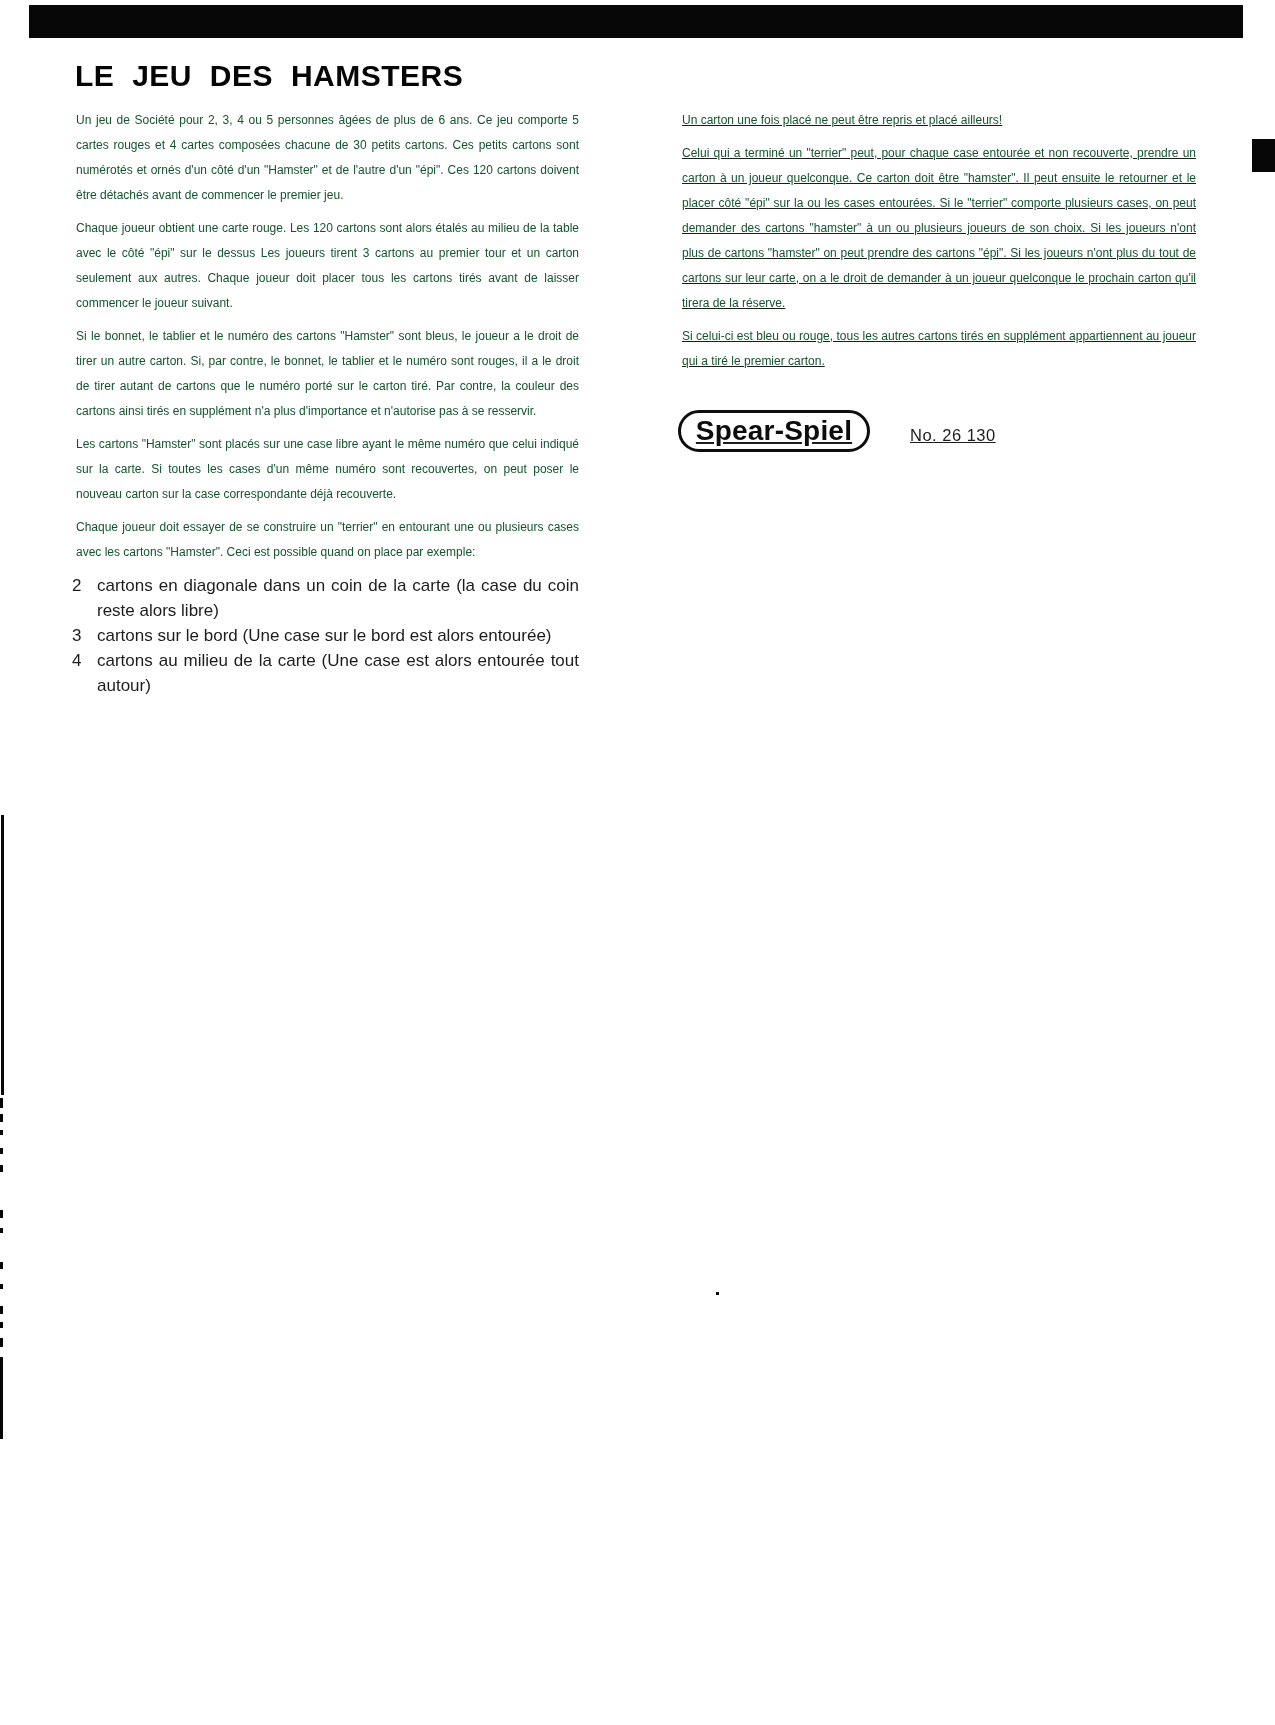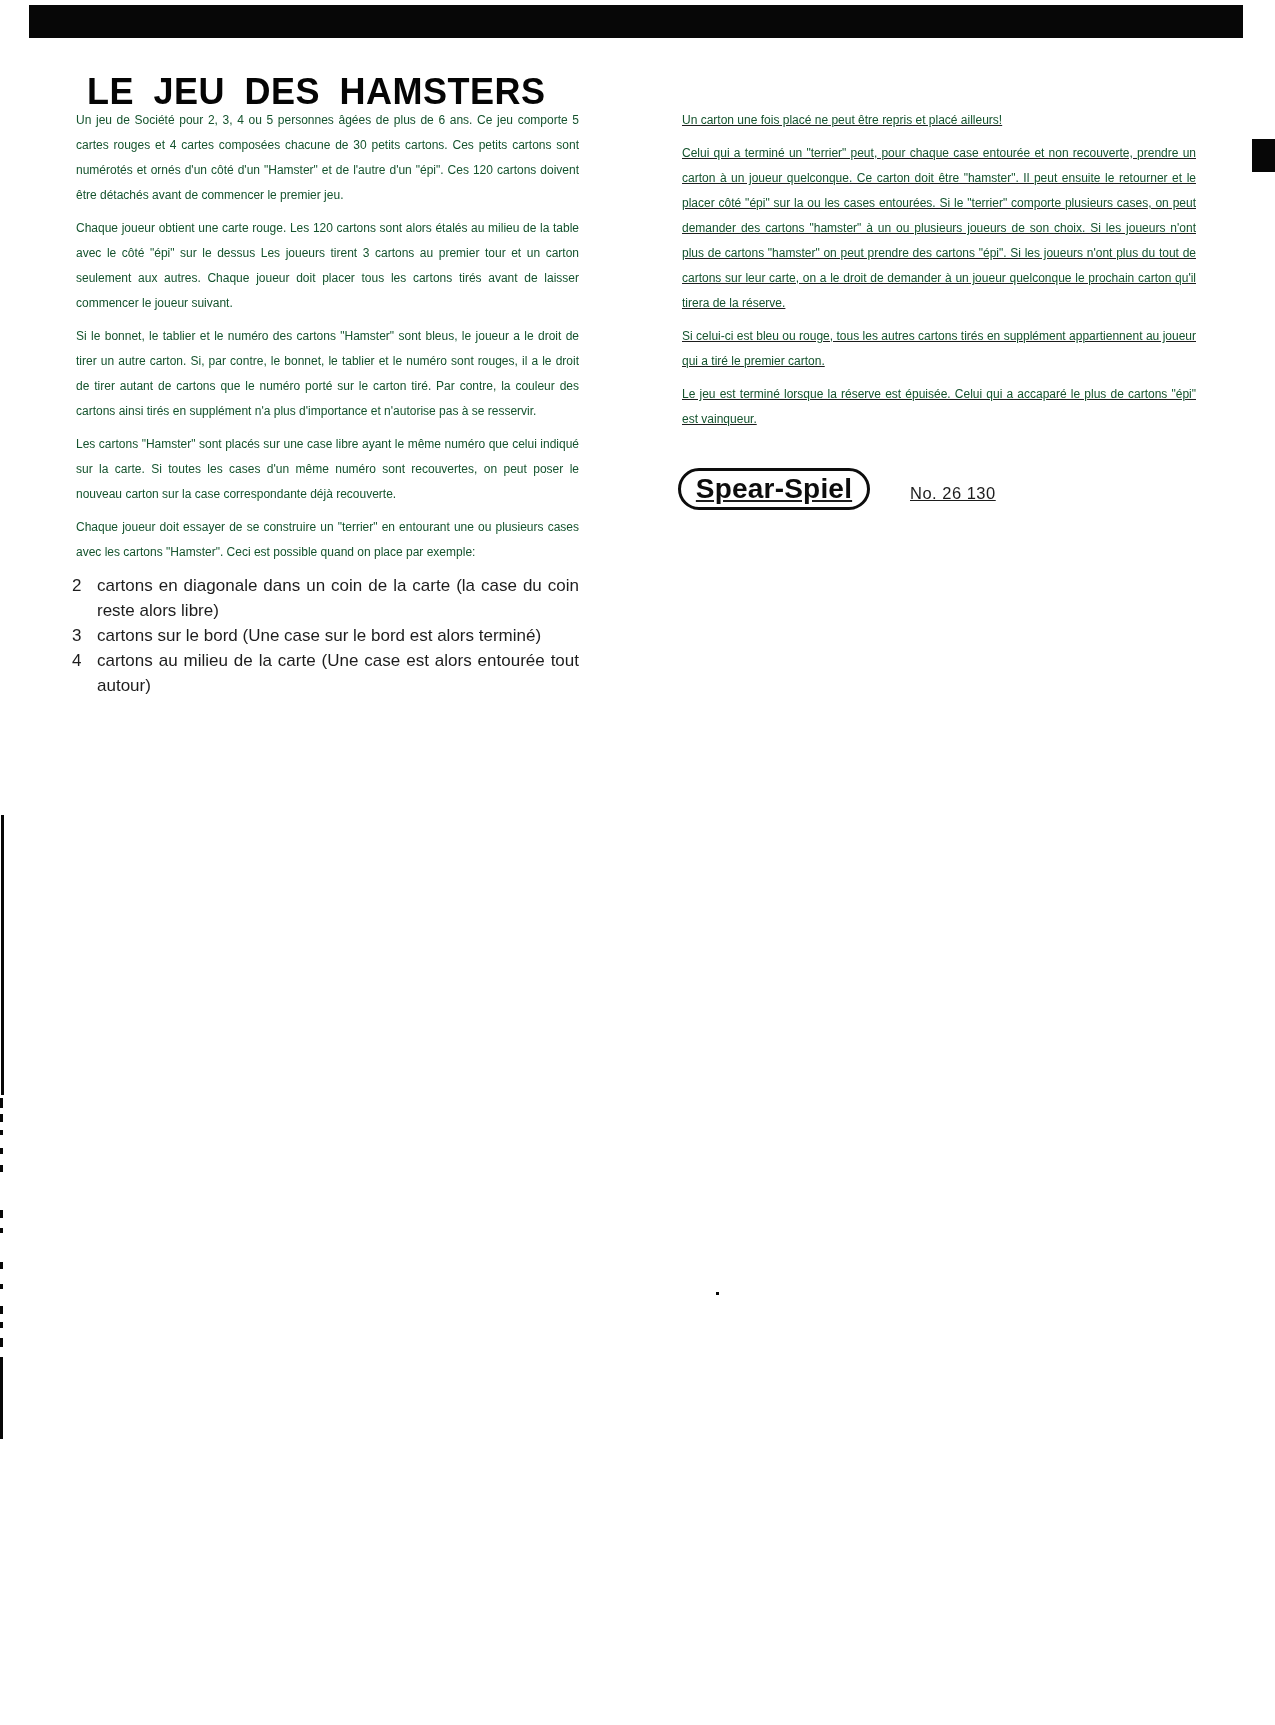--- a/index.html
+++ b/index.html
@@ -5,22 +5,22 @@
   html,body{margin:0;padding:0;background:#ffffff;}
   body{
     width:1275px;height:1725px;position:relative;overflow:hidden;
     font-family:"Liberation Sans","DejaVu Sans",sans-serif;
     color:#1d1d1d;
   }
   .page{position:absolute;inset:0;background:#ffffff;}
 
   
   .title{
-    position:absolute;left:71px;top:55px;margin:16px;
-    font-size:36px;font-weight:700;color:#050505;
+    position:absolute;left:71px;top:55px;margin:4px;
+    font-size:30px;font-weight:700;color:#050505;
     letter-spacing:0.5px;word-spacing:9px;white-space:nowrap;
   }
 
   
   .col{position:absolute;top:108px;}
   .col-left{left:72px;width:507px;}
   .col-right{left:678px;width:518px;text-decoration:underline;}
   .col p{
     margin:0 0 8px 4px;
     font-size:12px;line-height:25px;
@@ -84,35 +84,34 @@
     <p>Les cartons "Hamster" sont placés sur une case libre ayant le même numéro que celui indiqué sur la carte. Si toutes les cases d'un même numéro sont recouvertes, on peut poser le nouveau carton sur la case correspondante déjà recouverte.</p>
     <p>Chaque joueur doit essayer de se construire un "terrier" en entourant une ou plusieurs cases avec les cartons "Hamster". Ceci est possible quand on place par exemple:</p>
 
     <div class="list">
       <div class="li">
         <span class="num">2</span>
         <span>cartons en diagonale dans un coin de la carte (la case du coin reste alors libre)</span>
       </div>
       <div class="li">
         <span class="num">3</span>
-        <span>cartons sur le bord (Une case sur le bord est alors terminé)</span>
+        <span>cartons sur le bord (Une case sur le bord est alors entourée)</span>
       </div>
       <div class="li">
         <span class="num">4</span>
         <span>cartons au milieu de la carte (Une case est alors entourée tout autour)</span>
       </div>
     </div>
 
   </div>
 
   <div class="col col-right">
     <p>Un carton une fois placé ne peut être repris et placé ailleurs!</p>
     <p>Celui qui a terminé un "terrier" peut, pour chaque case entourée et non recouverte, prendre un carton à un joueur quelconque. Ce carton doit être "hamster". Il peut ensuite le retourner et le placer côté "épi" sur la ou les cases entourées. Si le "terrier" comporte plusieurs cases, on peut demander des cartons "hamster" à un ou plusieurs joueurs de son choix. Si les joueurs n'ont plus de cartons "hamster" on peut prendre des cartons "épi". Si les joueurs n'ont plus du tout de cartons sur leur carte, on a le droit de demander à un joueur quelconque le prochain carton qu'il tirera de la réserve.</p>
     <p>Si celui-ci est bleu ou rouge, tous les autres cartons tirés en supplément appartiennent au joueur qui a tiré le premier carton.</p>
-    <p>Le jeu est terminé lorsque la réserve est épuisée. Celui qui a accaparé le plus de cartons "épi" est vainqueur.</p>
 
     <div class="logo-wrap">
       <div class="logo-pill">Spear-Spiel</div>
       <div class="logo-number">No. 26 130</div>
     </div>
   </div>
 
 </div>
 
 </body></html>

